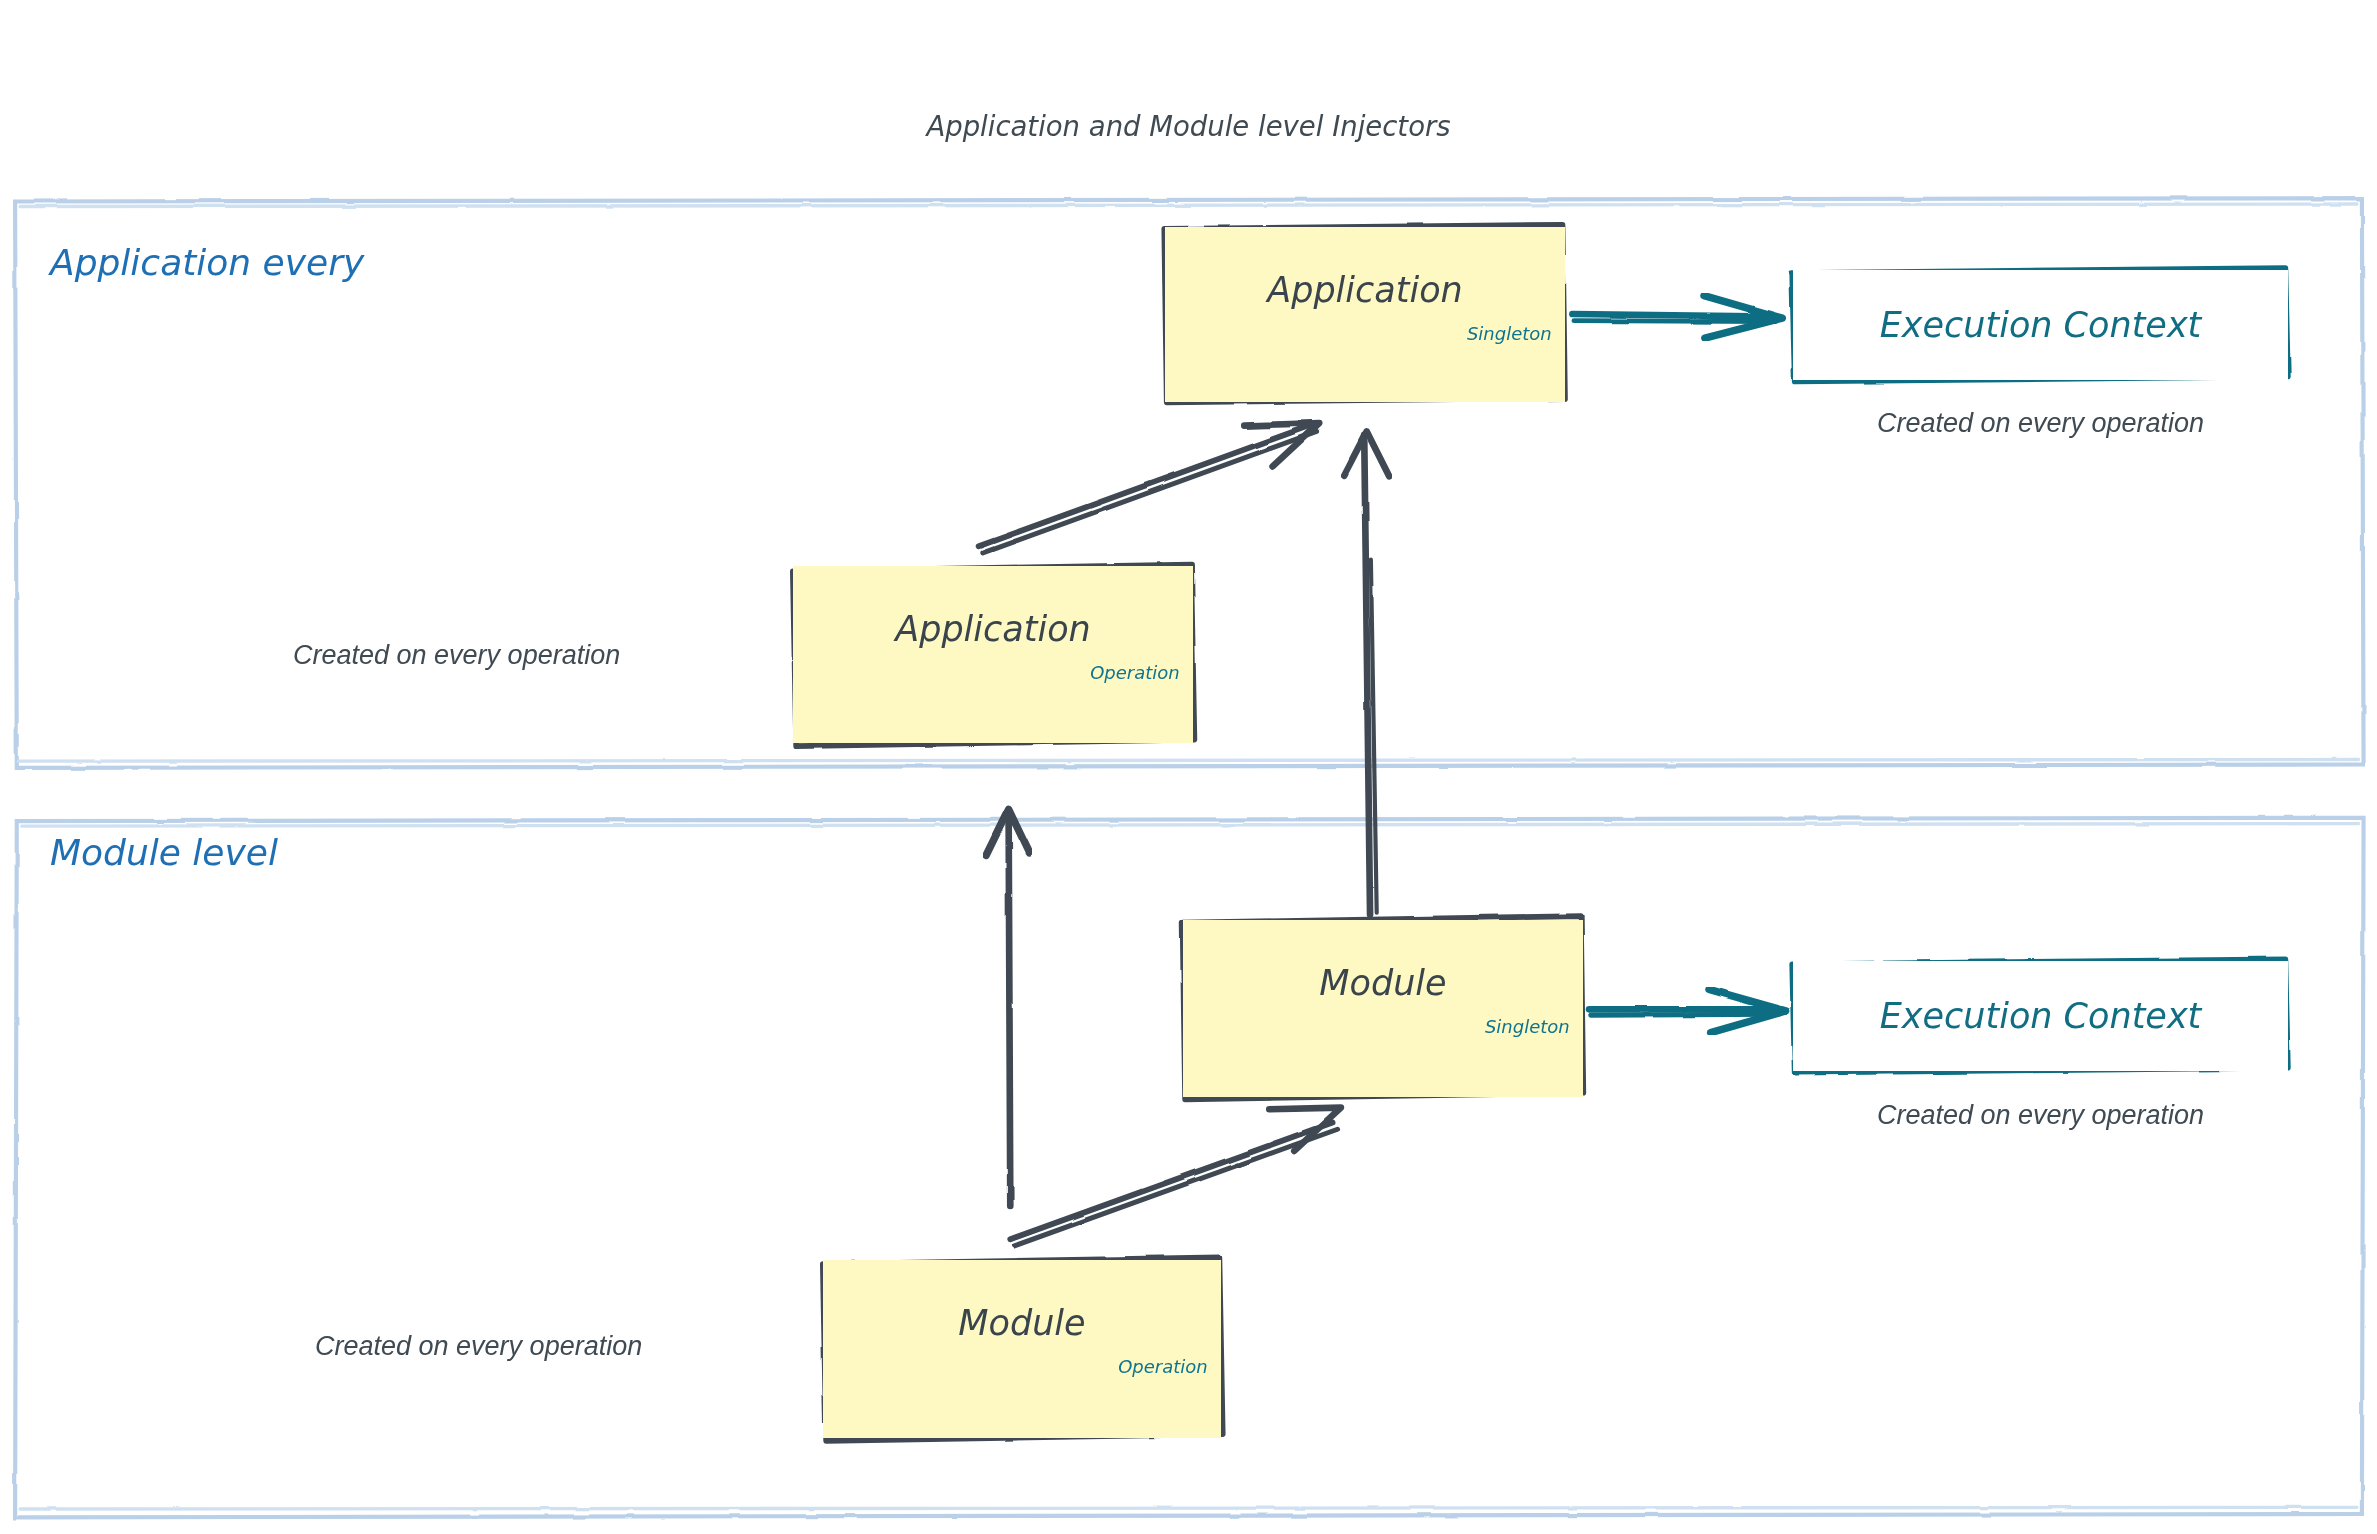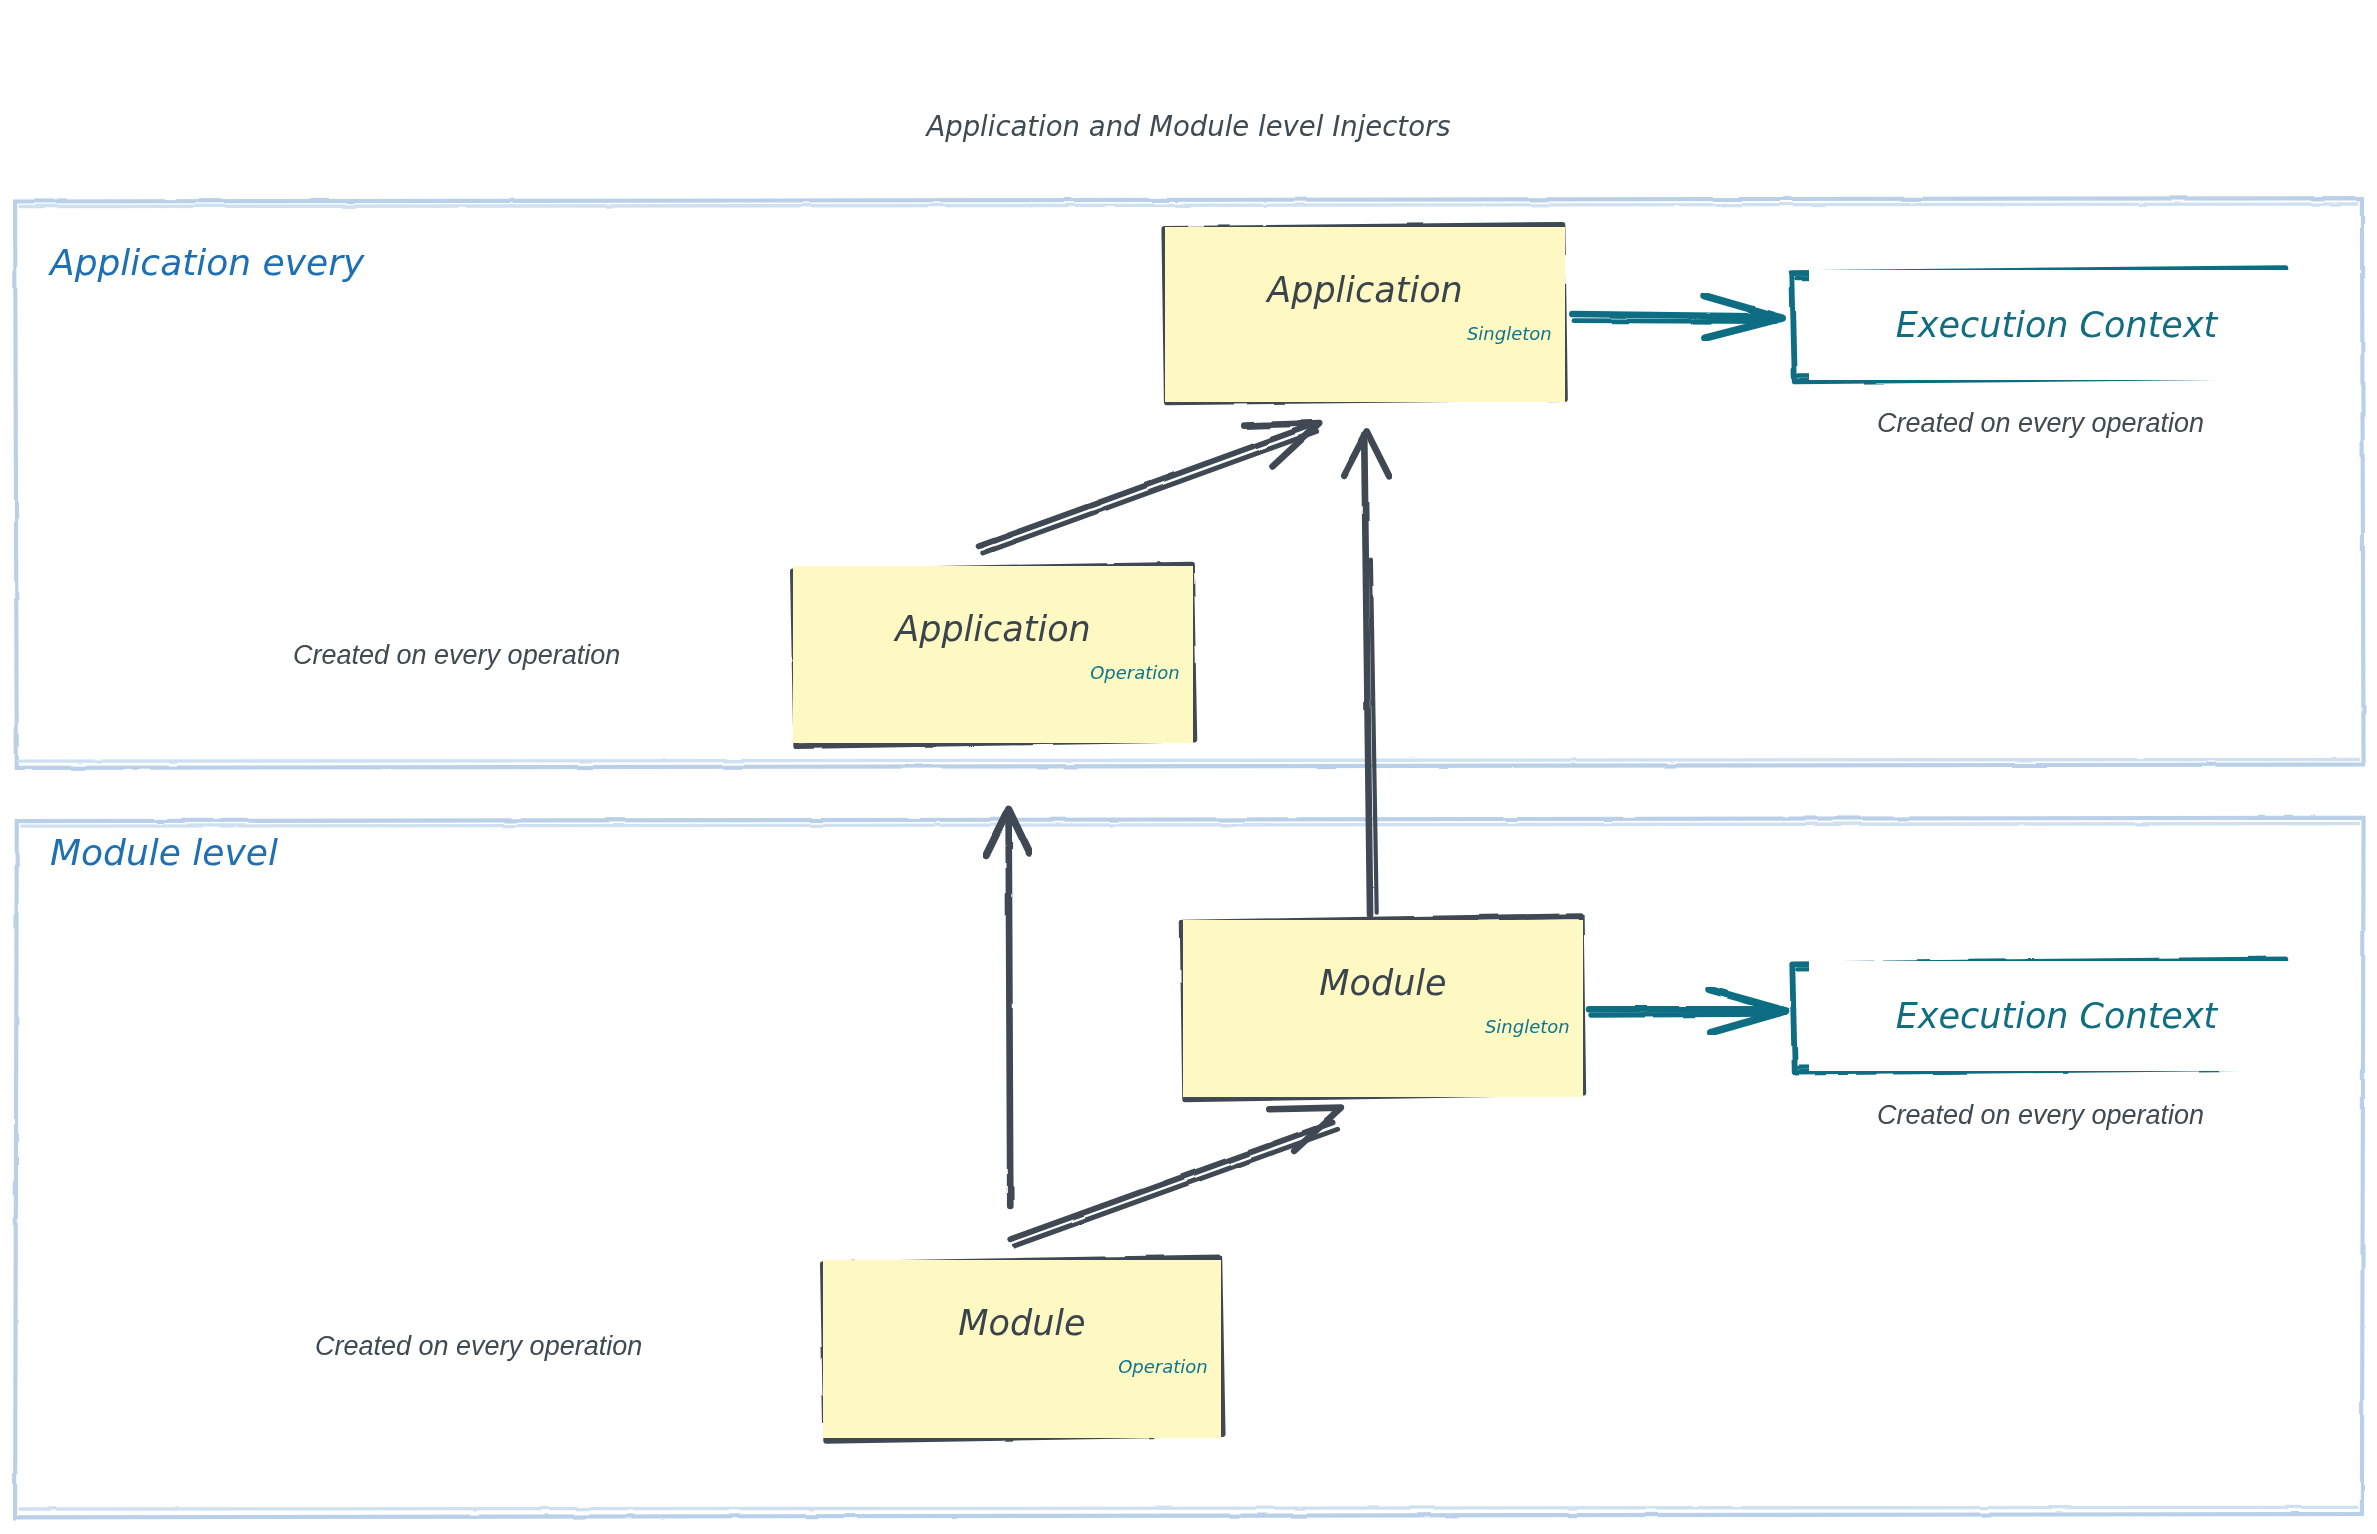--- a/index.html
+++ b/index.html
@@ -95,21 +95,20 @@
     white-space: nowrap;
   }
 
   .exec-node {
     position: absolute;
     box-sizing: border-box;
     background: #ffffff;
     display: flex;
     align-items: center;
     justify-content: center;
-    margin-left: 16px;
   }
   .exec-label {
     font-family: "DejaVu Sans", sans-serif;
     font-size: 35px;
     font-style: italic;
     color: #106d82;
     white-space: nowrap;
   }
 
   .caption {

